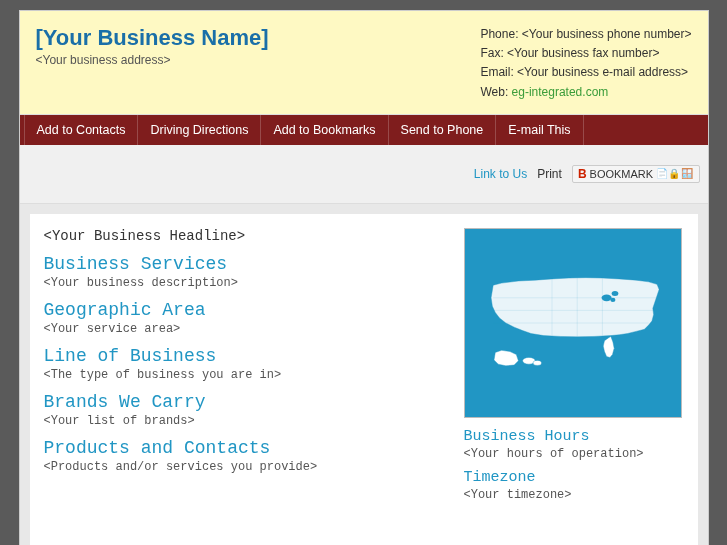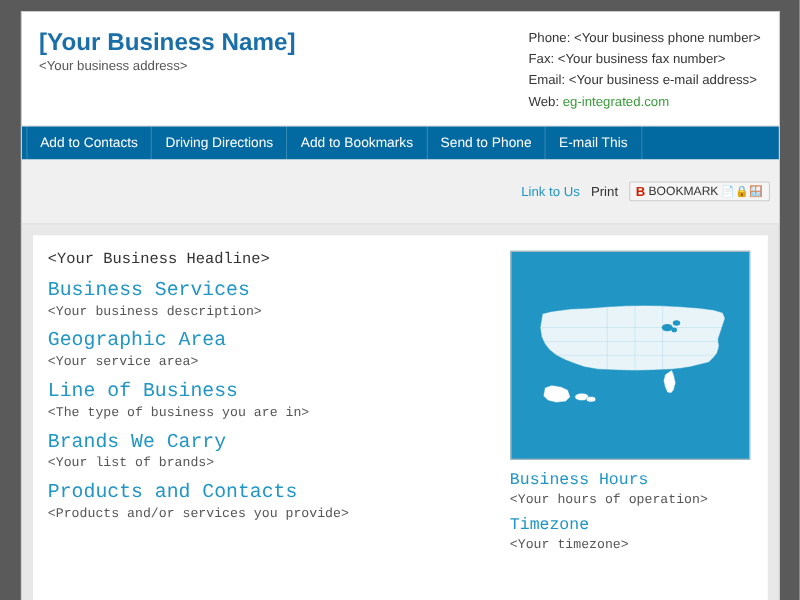--- a/index.html
+++ b/index.html
@@ -13,21 +13,21 @@
       min-height: 545px;
       padding: 10px;
     }
     .page-wrapper {
       width: 690px;
       background: #e8e8e8;
       border: 1px solid #ccc;
     }
     
     .header {
-      background: #ffffff;
+      background: #fef9c3;
       padding: 14px 16px 12px 16px;
       display: flex;
       justify-content: space-between;
       align-items: flex-start;
       border-bottom: 1px solid #ddd;
     }
     .header-left .business-name {
       font-size: 22px;
       font-weight: bold;
       color: #1a6fa8;
@@ -42,21 +42,21 @@
       color: #333;
       text-align: left;
       line-height: 1.6;
     }
     .header-right .web-link {
       color: #3a9c3a;
       text-decoration: none;
     }
     
     .nav-bar {
-      background: #0369a1;
+      background: #7f1d1d;
       display: flex;
       align-items: center;
       padding: 0 4px;
     }
     .nav-bar .nav-item {
       color: #fff;
       font-size: 12.5px;
       padding: 8px 12px;
       cursor: pointer;
       white-space: nowrap;

